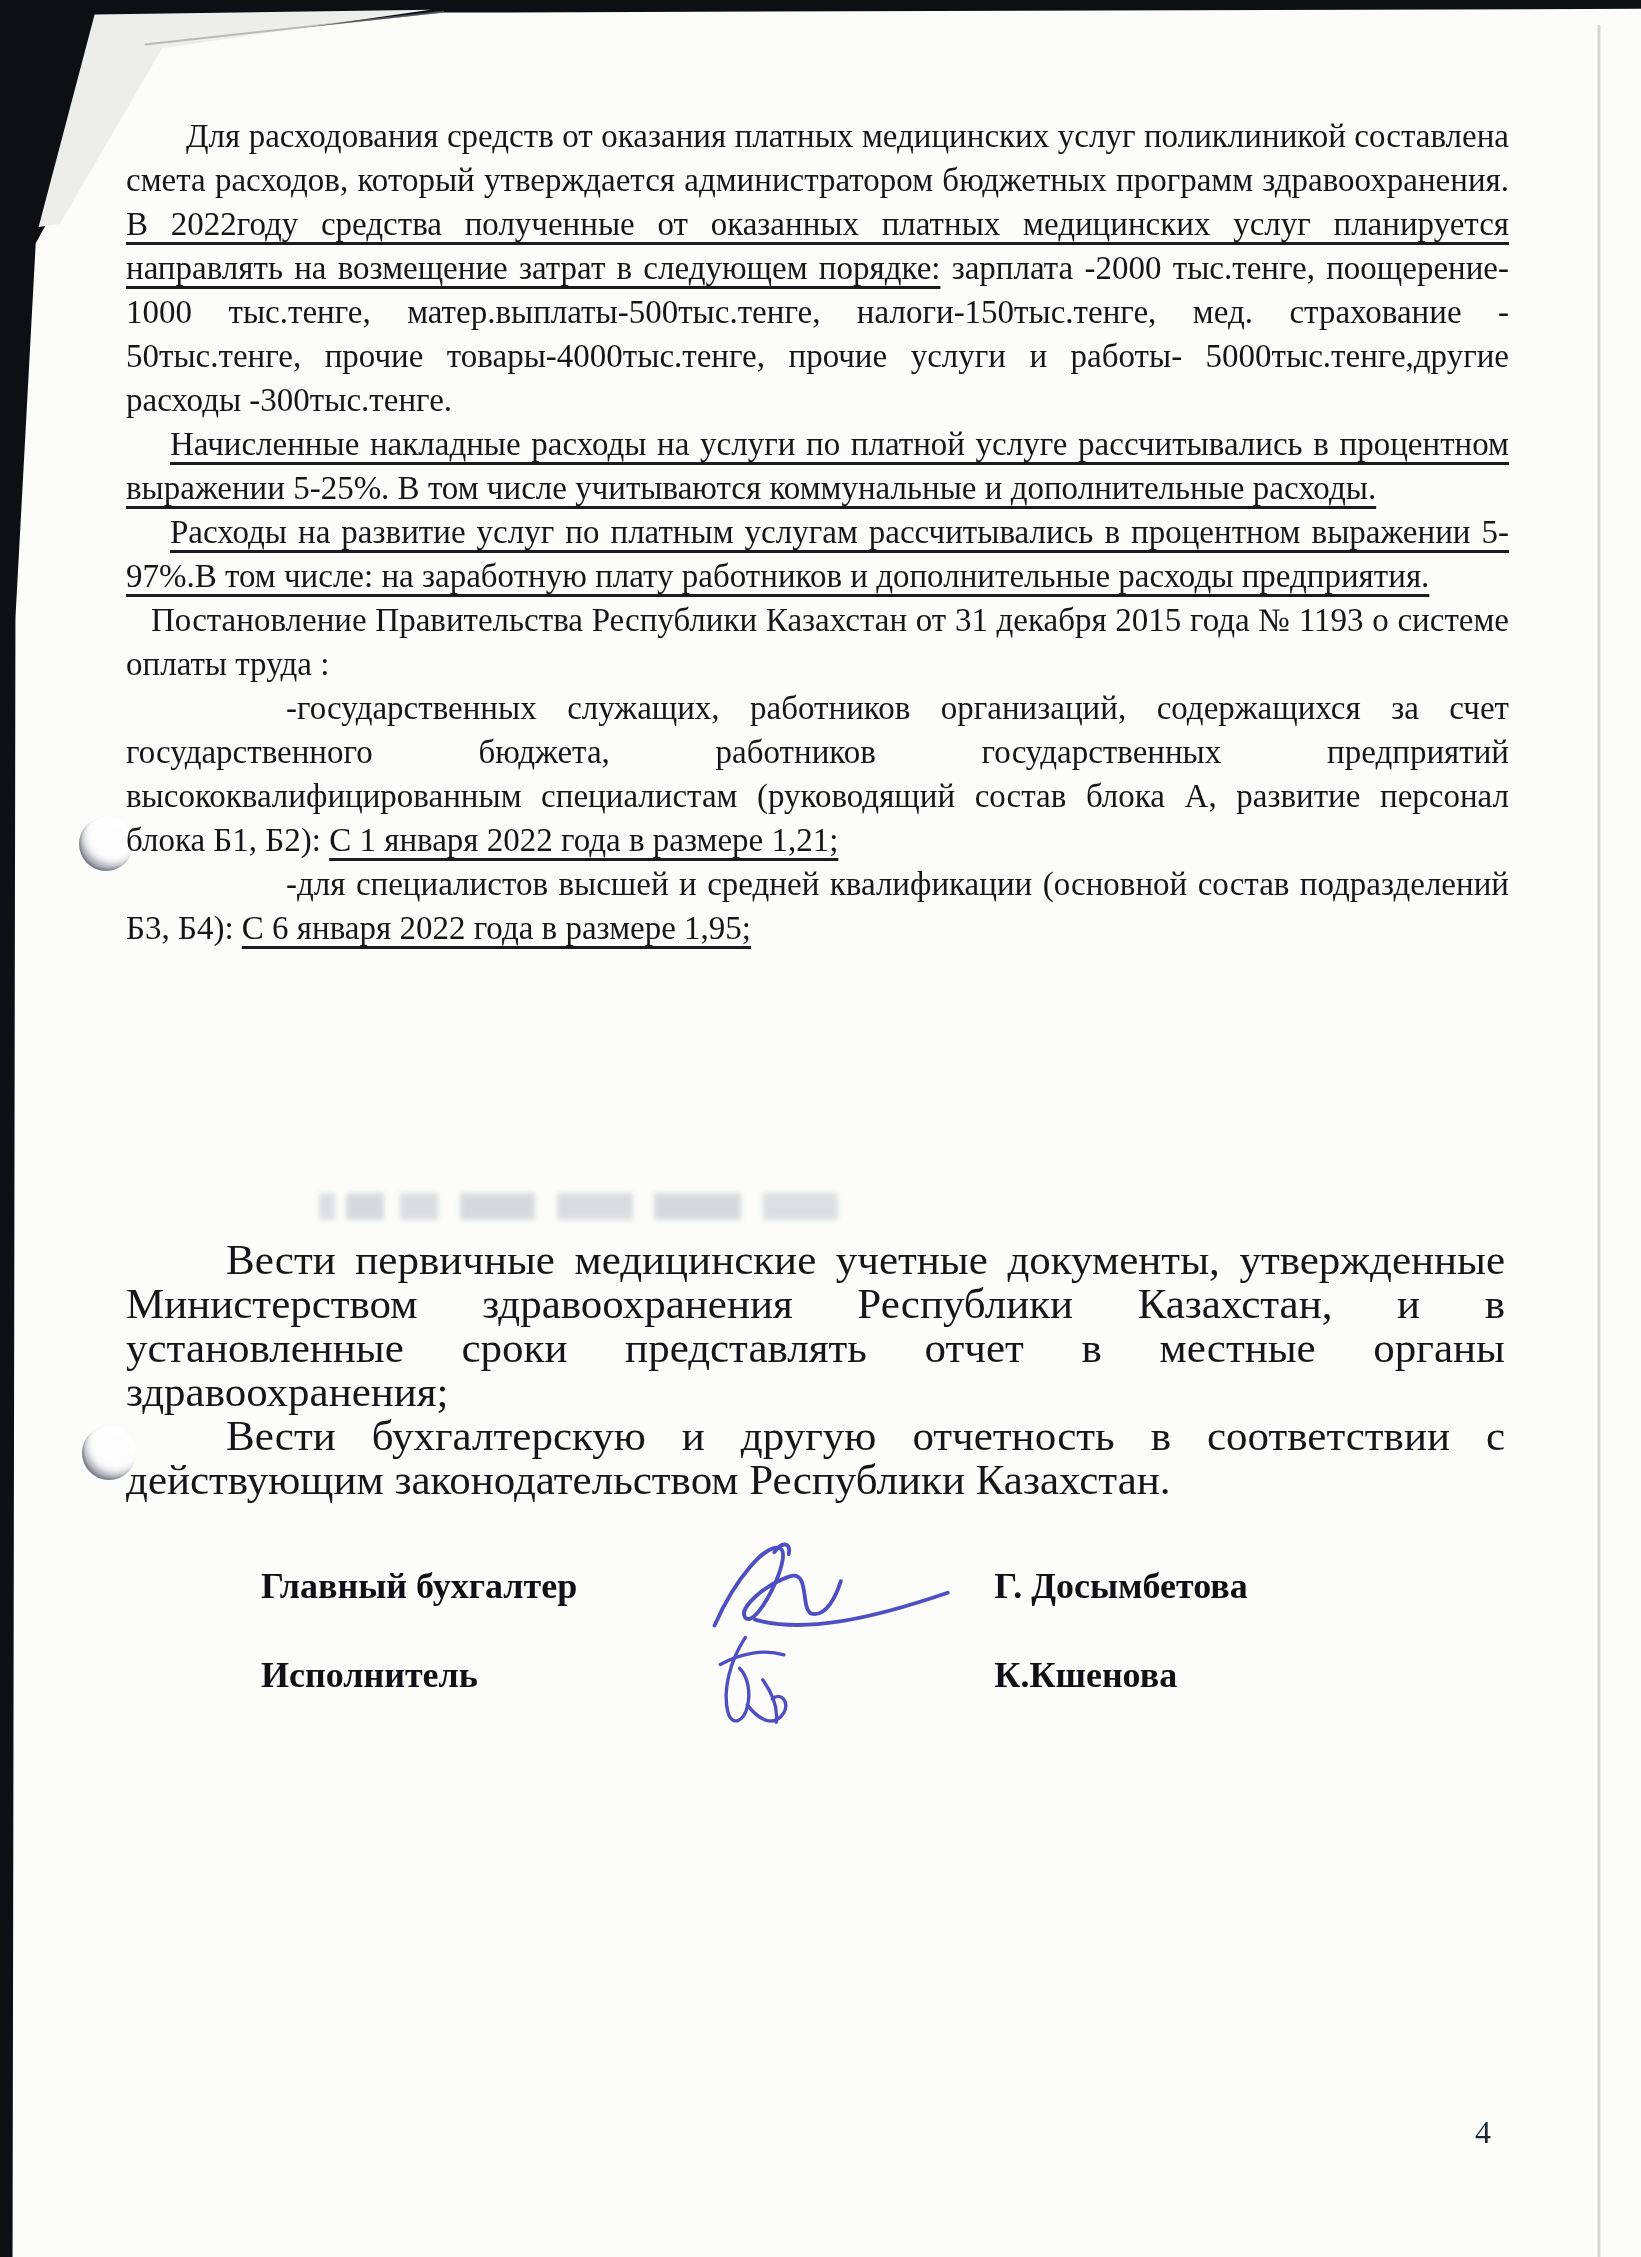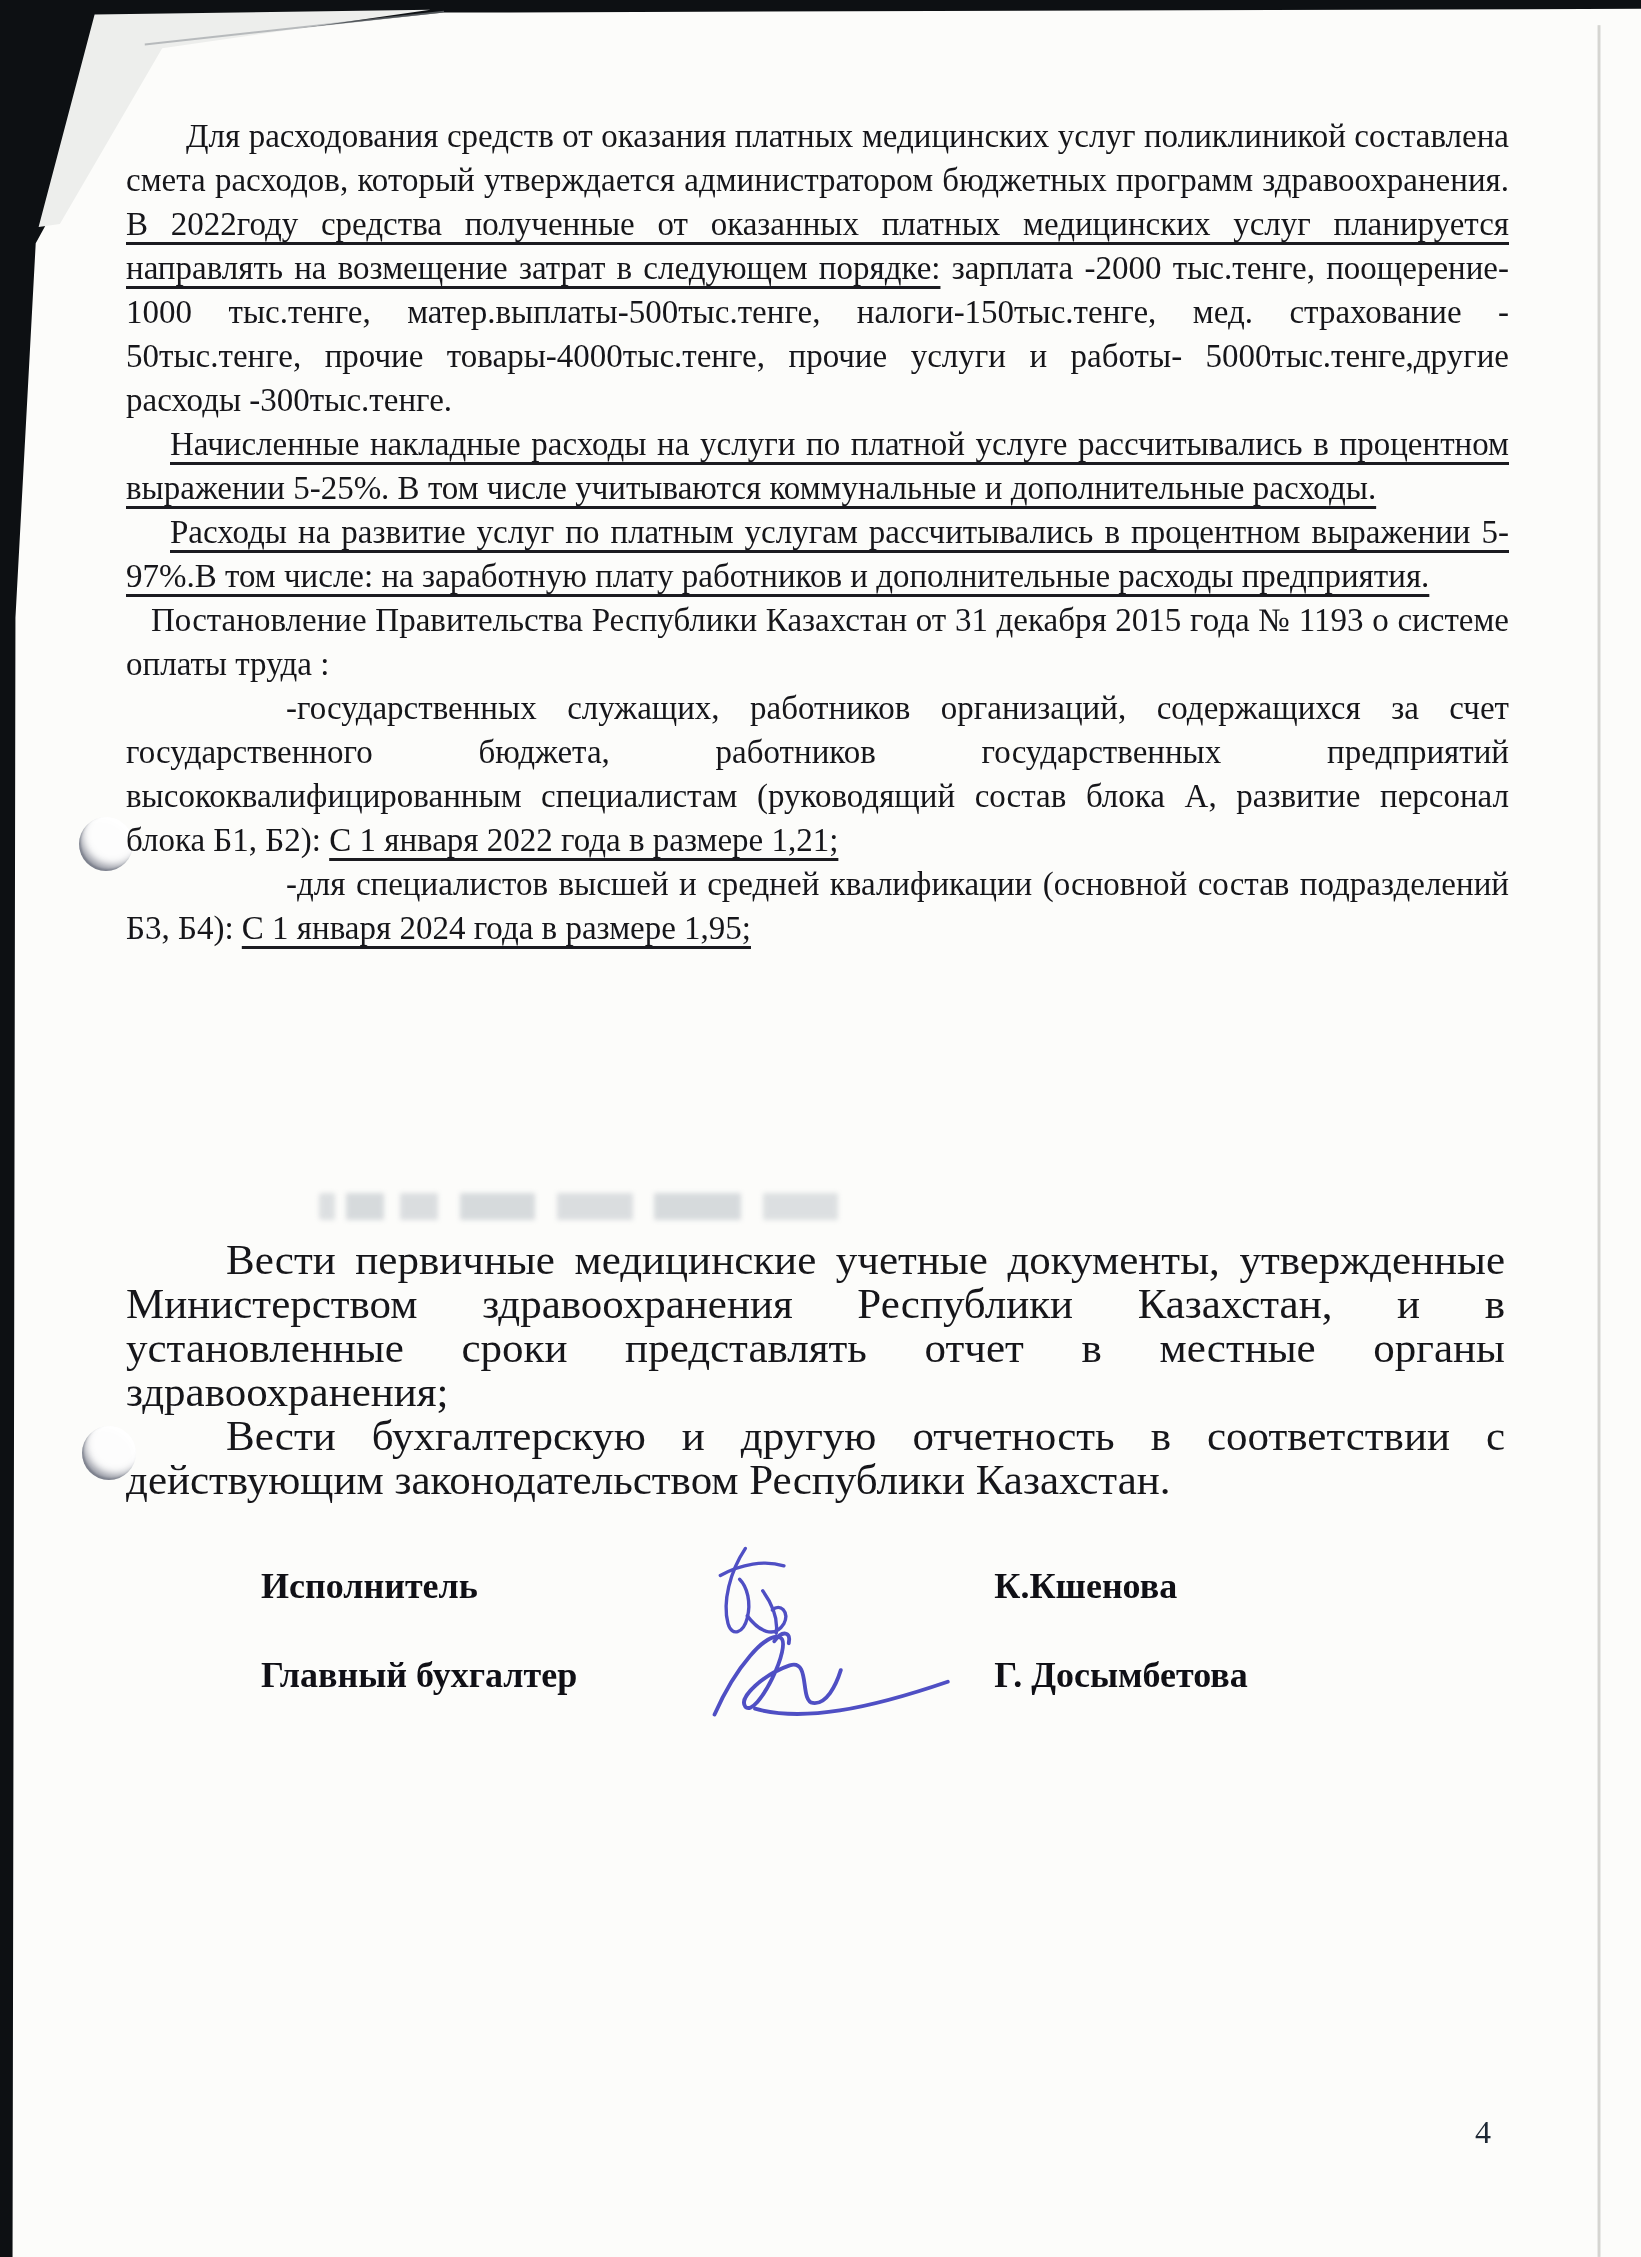--- a/index.html
+++ b/index.html
@@ -84,50 +84,50 @@
   <div class="hole hole2"></div>
 
   <div class="ghost"></div>
 
   <div class="text-col">
     <p class="para p1"><span>Для расходования средств от оказания платных медицинских услуг поликлиникой составлена смета расходов, который утверждается администратором бюджетных программ здравоохранения. </span><span class="u">В 2022году средства полученные от оказанных платных медицинских услуг планируется направлять на возмещение затрат в следующем порядке:</span><span> зарплата -2000 тыс.тенге, поощерение- 1000 тыс.тенге, матер.выплаты-500тыс.тенге, налоги-150тыс.тенге, мед. страхование - 50тыс.тенге, прочие товары-4000тыс.тенге, прочие услуги и работы- 5000тыс.тенге,другие расходы -300тыс.тенге.</span></p>
     <p class="para p2"><span class="u">Начисленные накладные расходы на услуги по платной услуге рассчитывались в процентном выражении 5-25%. В том числе учитываются коммунальные и дополнительные расходы.</span></p>
     <p class="para p3"><span class="u">Расходы на развитие услуг по платным услугам рассчитывались в процентном выражении 5-97%.В том числе: на заработную плату работников и дополнительные расходы предприятия.</span></p>
     <p class="para p4"><span>Постановление Правительства Республики Казахстан от 31 декабря 2015 года № 1193 о системе оплаты труда :</span></p>
     <p class="para p5"><span>-государственных служащих, работников организаций, содержащихся за счет государственного бюджета, работников государственных предприятий высококвалифицированным специалистам (руководящий состав блока А, развитие персонал блока Б1, Б2): </span><span class="u">С 1 января 2022 года в размере 1,21;</span></p>
-    <p class="para p6"><span>-для специалистов высшей и средней квалификации (основной состав подразделений Б3, Б4): </span><span class="u">С 1 января 2024 года в размере 1,95;</span></p>
+    <p class="para p6"><span>-для специалистов высшей и средней квалификации (основной состав подразделений Б3, Б4): </span><span class="u">С 6 января 2022 года в размере 1,95;</span></p>
   </div>
 
   <div class="text-col2">
     <p class="para p7"><span>Вести первичные медицинские учетные документы, утвержденные Министерством здравоохранения Республики Казахстан, и в установленные сроки представлять отчет в местные органы здравоохранения;</span></p>
     <p class="para p8"><span>Вести бухгалтерскую и другую отчетность в соответствии с действующим законодательством Республики Казахстан.</span></p>
   </div>
 
   <div class="signatures">
+    <div class="sig-row">
+      <span class="sig-role">Главный бухгалтер</span>
+      <svg class="ink" viewBox="0 0 290 110">
+        <g fill="none" stroke-linecap="round" stroke-width="4" stroke="#4f4fc4">
+          <path d="M20,96 C42,46 74,10 88,16 C102,22 64,100 52,88 C44,78 72,54 98,45 C120,38 108,82 122,84 C136,86 146,66 151,50"></path>
+          <path d="M82,20 C90,8 100,10 97,22"></path>
+          <path d="M62,90 C112,104 180,90 262,62"></path>
+        </g>
+      </svg>
+      <span class="sig-name">Г. Досымбетова</span>
+    </div>
     <div class="sig-row">
       <span class="sig-role">Исполнитель</span>
       <svg class="ink" viewBox="0 0 290 110">
         <g fill="none" stroke-linecap="round" stroke-width="3.5" stroke="#4f4fc4">
           <path d="M52,16 C36,40 28,72 34,94 C38,108 50,104 54,88 C58,72 54,56 46,48"></path>
           <path d="M26,44 C48,32 72,28 92,34"></path>
           <path d="M54,86 C66,102 82,110 92,94 C98,82 88,72 80,80"></path>
           <path d="M70,60 C80,74 86,90 84,104"></path>
         </g>
       </svg>
       <span class="sig-name">К.Кшенова</span>
     </div>
-    <div class="sig-row">
-      <span class="sig-role">Главный бухгалтер</span>
-      <svg class="ink" viewBox="0 0 290 110">
-        <g fill="none" stroke-linecap="round" stroke-width="4" stroke="#4f4fc4">
-          <path d="M20,96 C42,46 74,10 88,16 C102,22 64,100 52,88 C44,78 72,54 98,45 C120,38 108,82 122,84 C136,86 146,66 151,50"></path>
-          <path d="M82,20 C90,8 100,10 97,22"></path>
-          <path d="M62,90 C112,104 180,90 262,62"></path>
-        </g>
-      </svg>
-      <span class="sig-name">Г. Досымбетова</span>
-    </div>
   </div>
 
   <div class="page-number">4</div>
 
 </div>
 
 
 </body></html>

